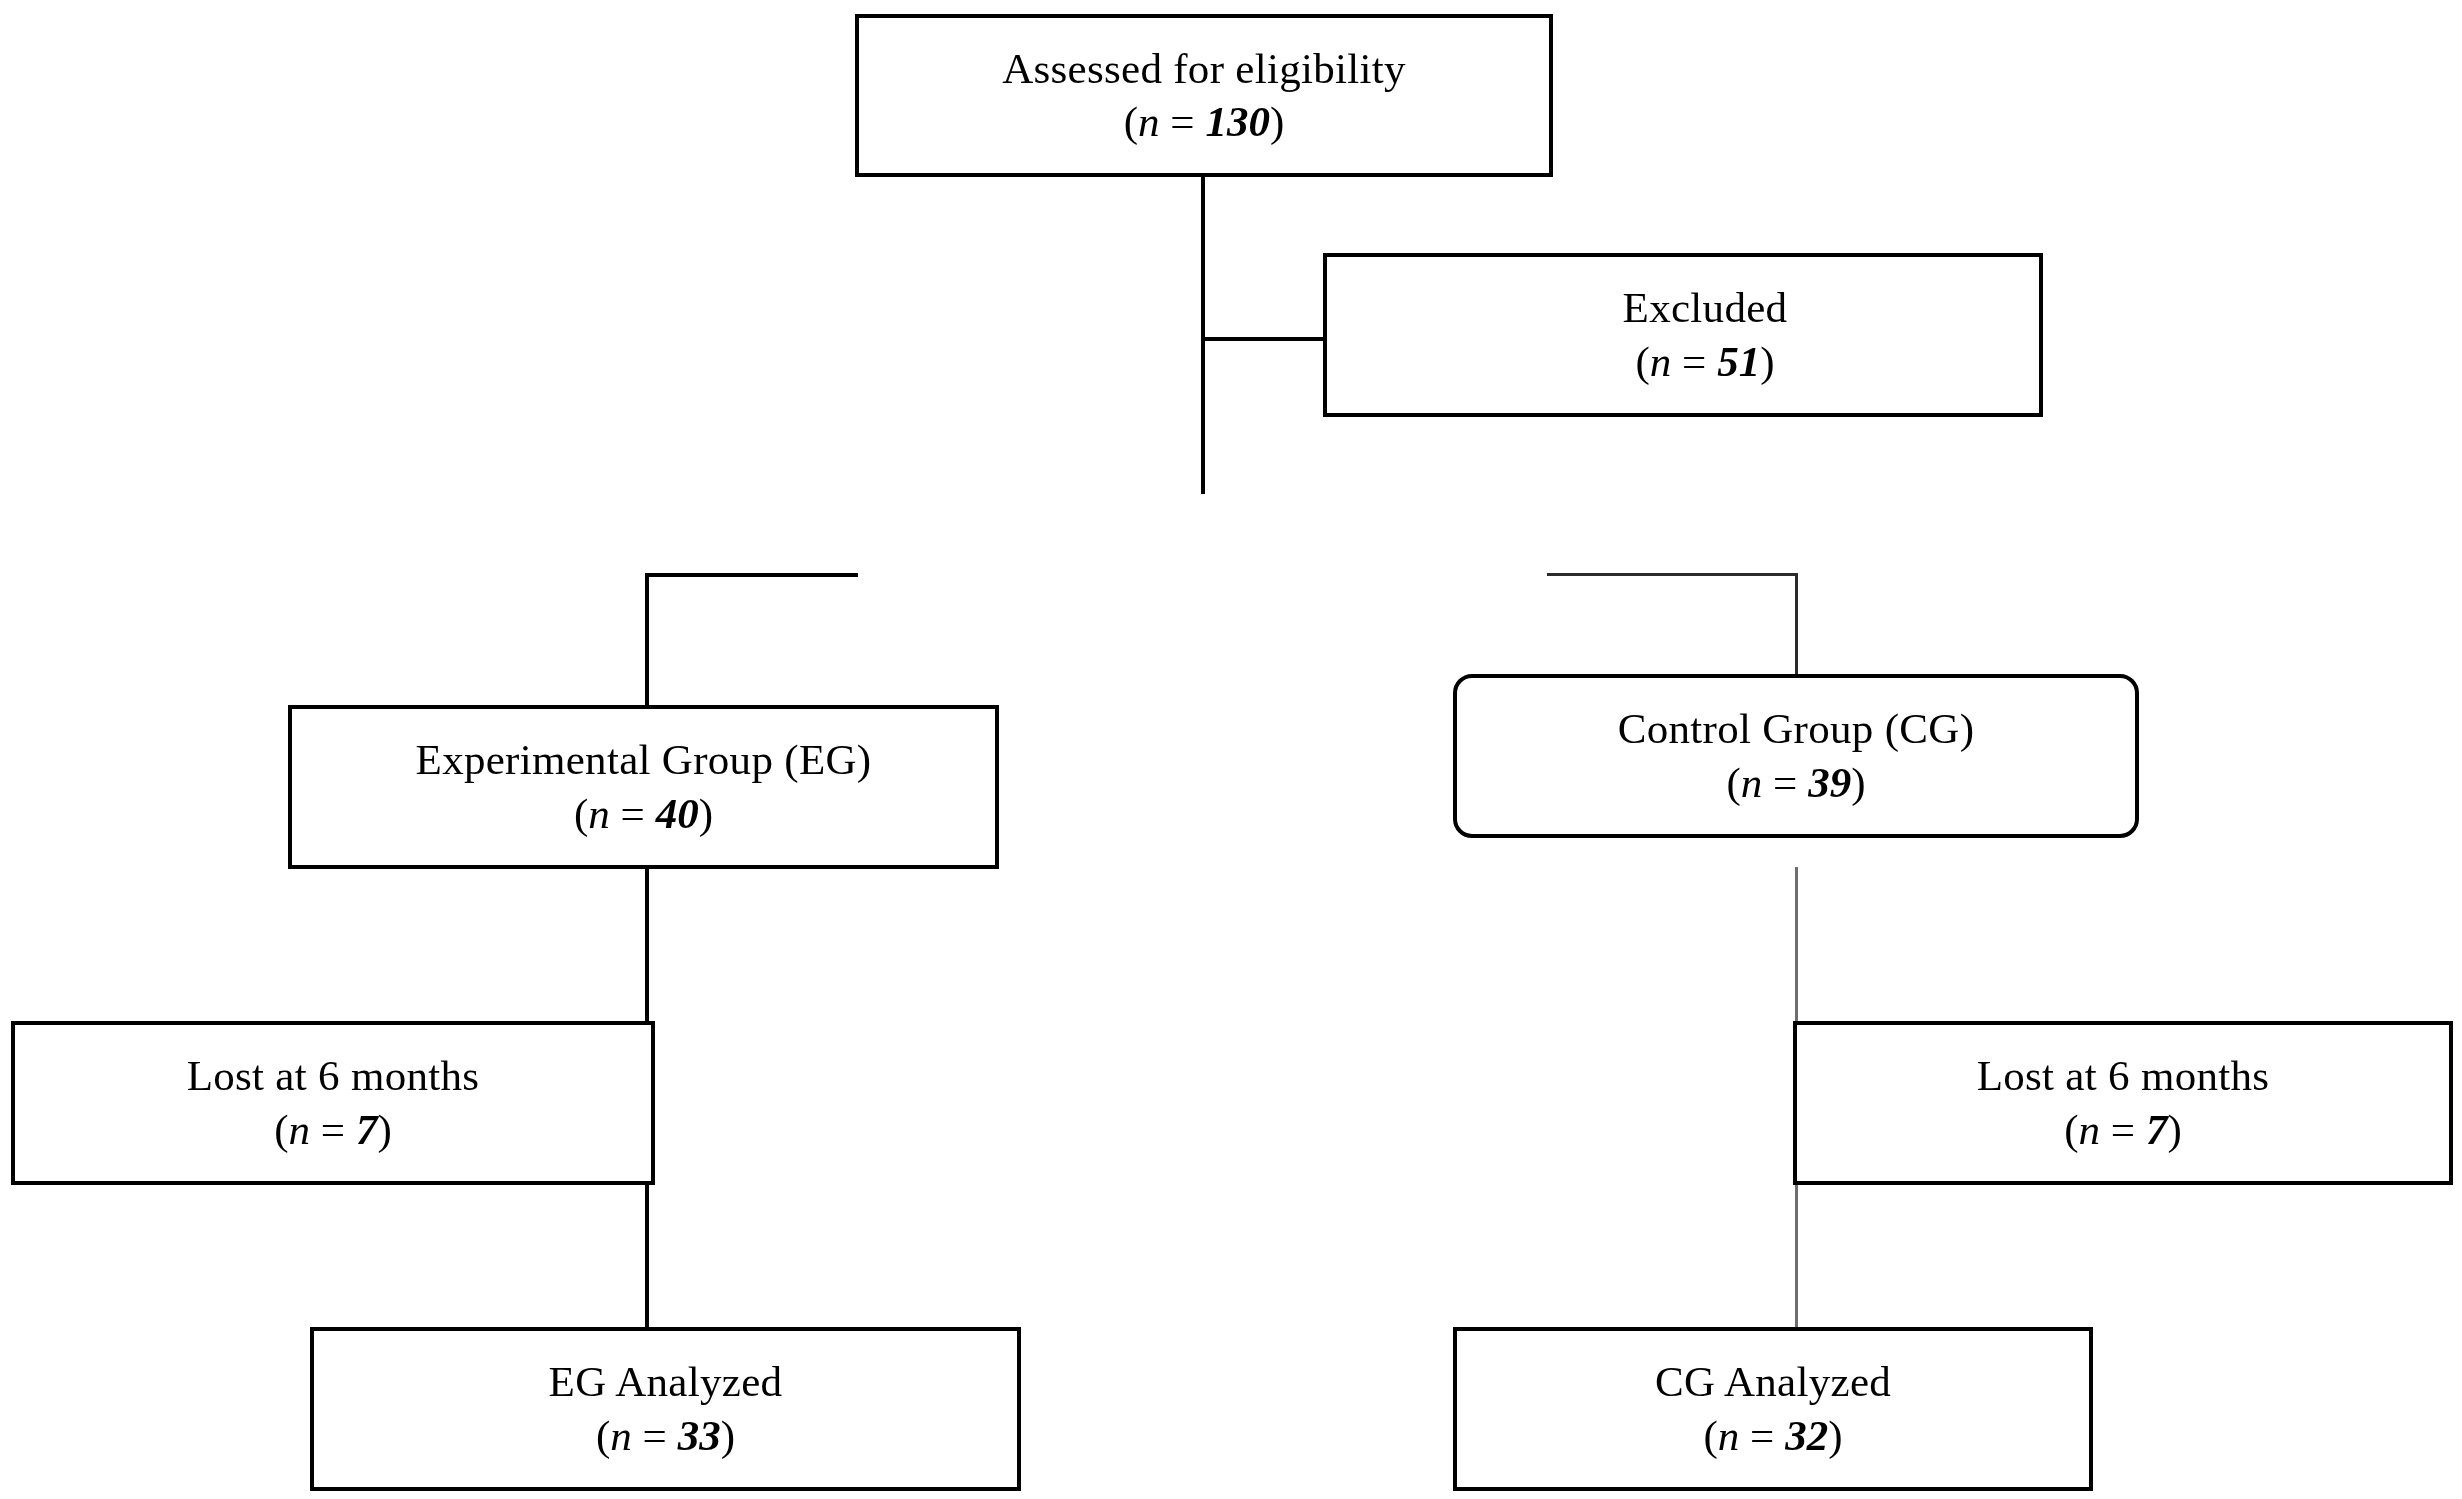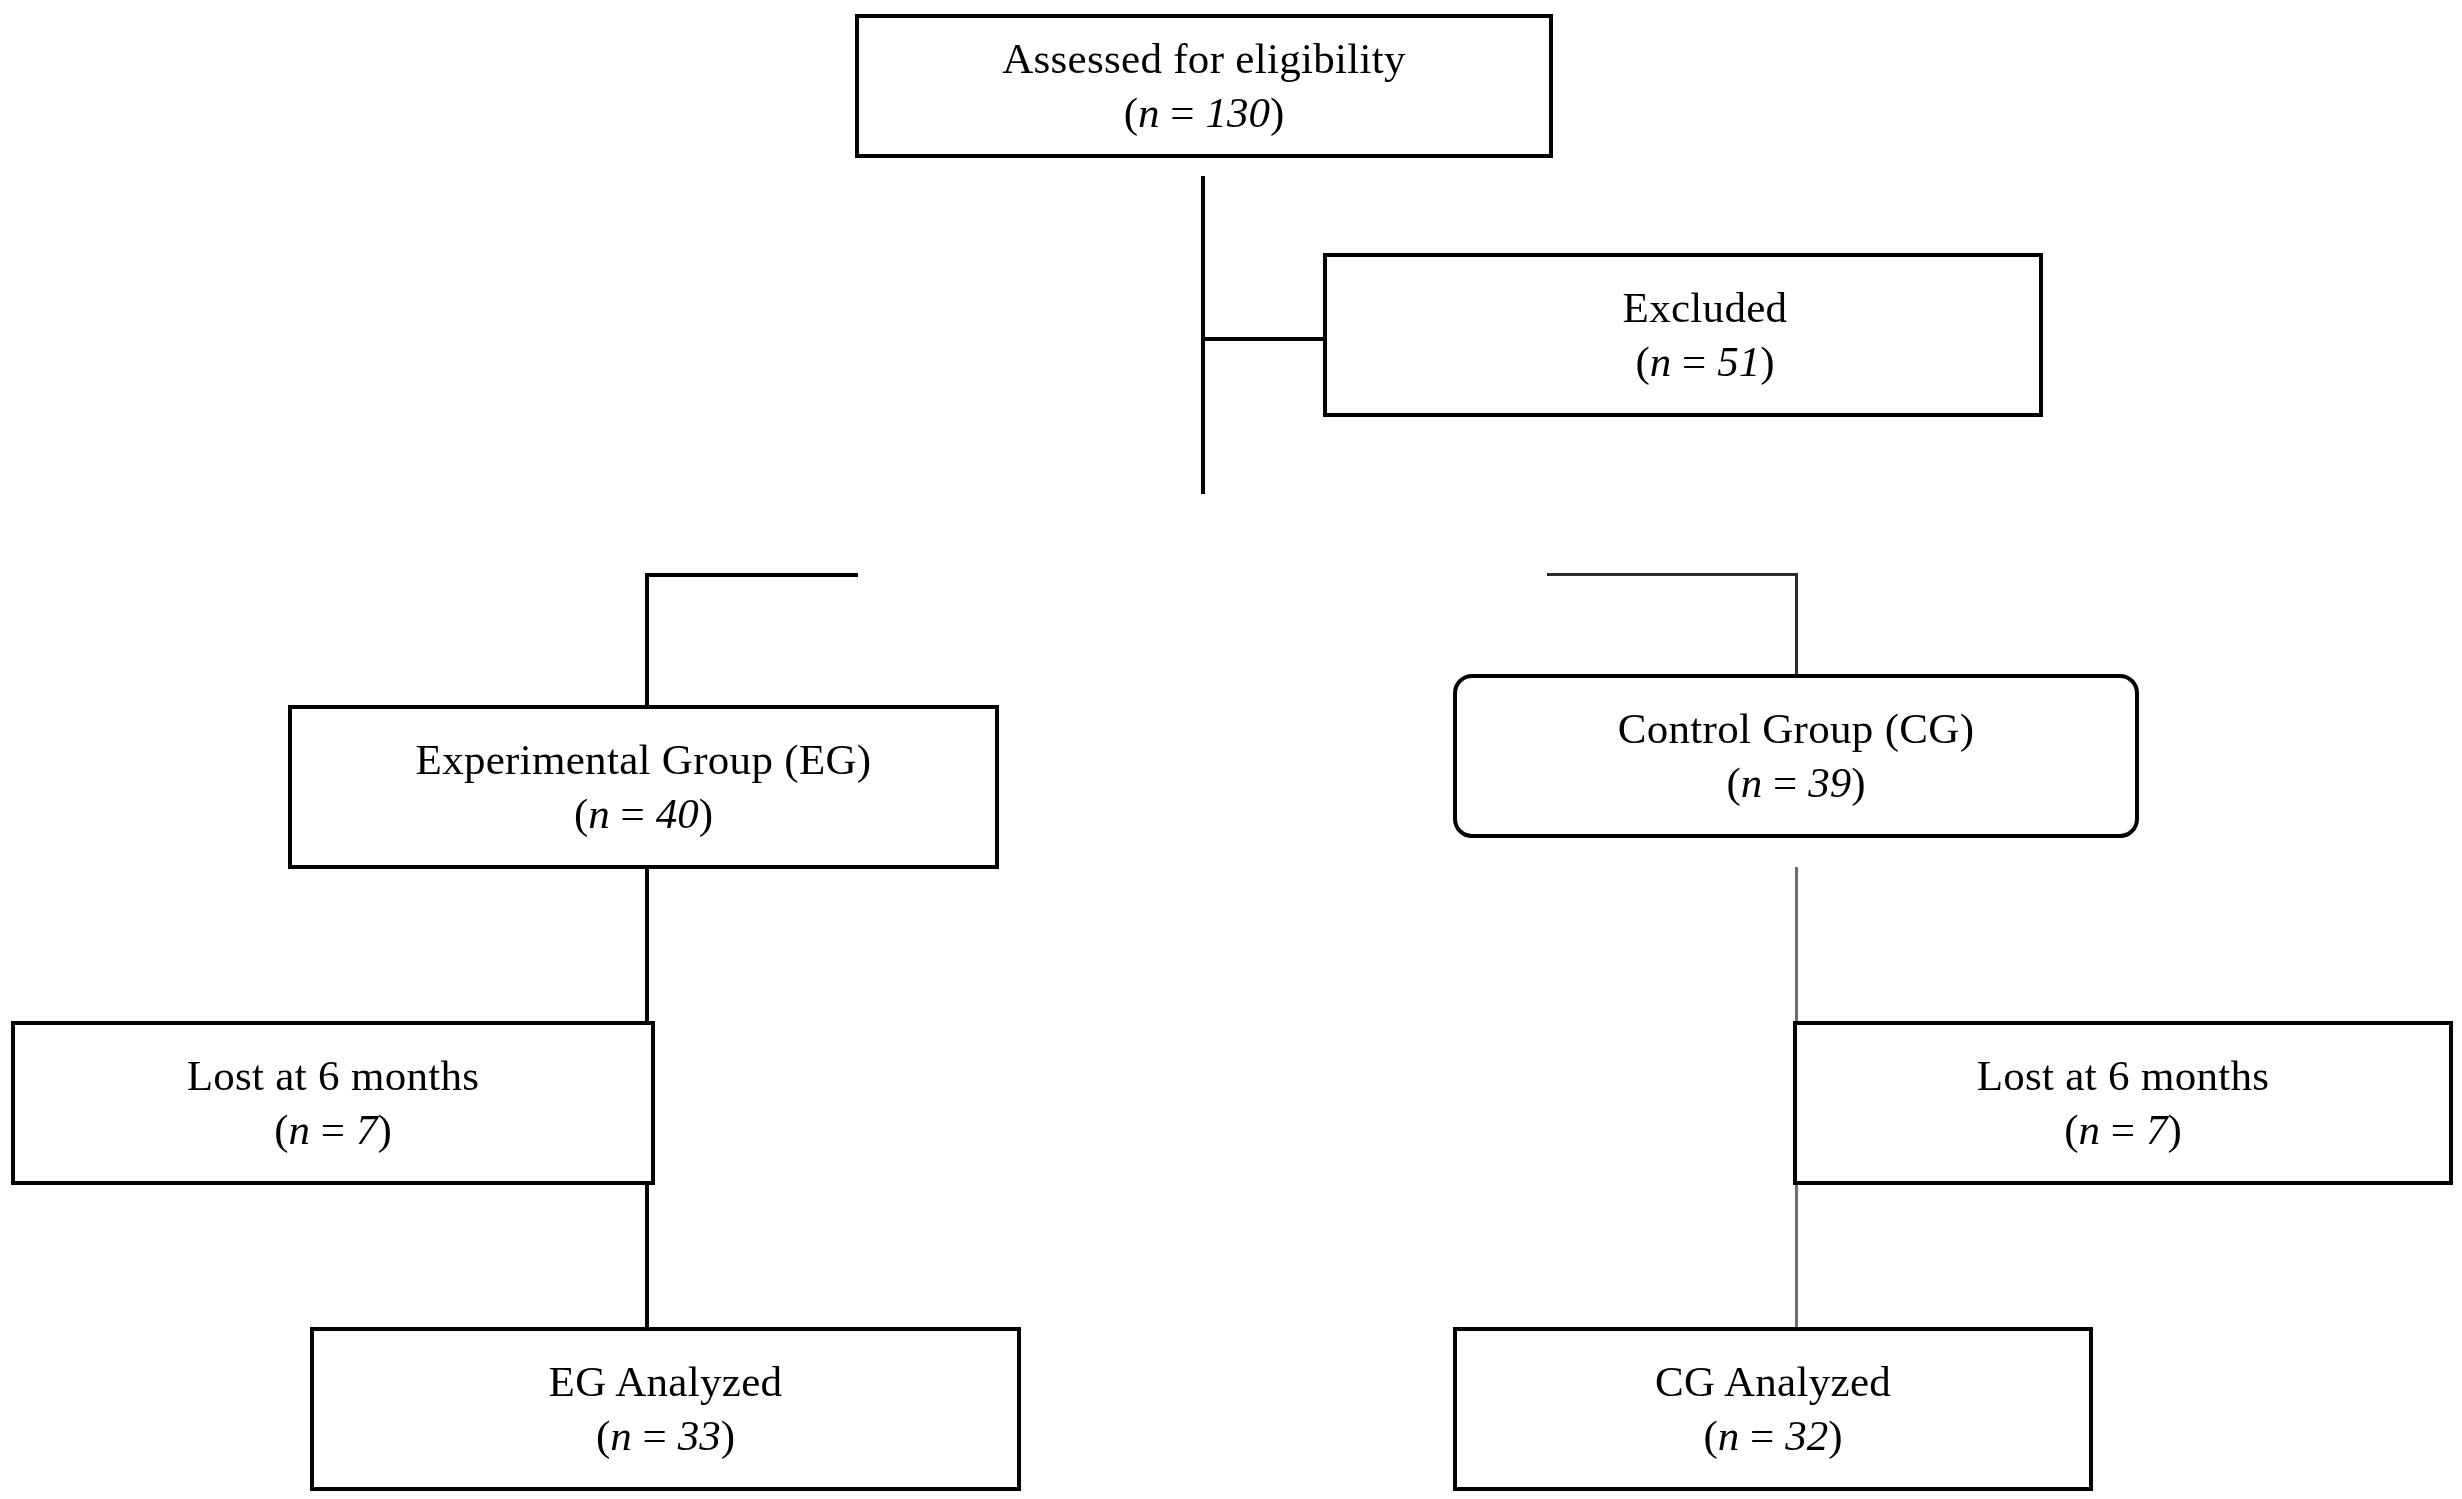--- a/index.html
+++ b/index.html
@@ -38,20 +38,21 @@
     font-size: 43px;
     line-height: 1.12;
     white-space: nowrap;
     margin-top: 5px;
   }
   .count .n {
     font-style: italic;
   }
   .count .num {
     font-style: italic;
+    font-weight: bold;
   }
   .connector {
     position: absolute;
     background: #000000;
     z-index: 1;
   }
   .connector.thin {
     background: #2b2b2b;
   }
   .connector.grey {
@@ -72,21 +73,21 @@
   <div class="connector" style="left:645px; top:573px; width:4.2px; height:134px;"></div>
 
   <div class="connector thin" style="left:1547px; top:573px; width:251px; height:3.3px;"></div>
 
   <div class="connector thin" style="left:1795px; top:573px; width:3.3px; height:134px;"></div>
 
   <div class="connector" style="left:645px; top:867px; width:4.2px; height:461px;"></div>
 
   <div class="connector grey" style="left:1795px; top:867px; width:3.3px; height:461px;"></div>
 
-  <div class="node" style="left:855px; top:14px; width:698px; height:144px;">
+  <div class="node" style="left:855px; top:14px; width:698px; height:163px;">
     <div class="title">Assessed for eligibility</div>
     <div class="count"><span>(</span><span class="n">n</span><span> = </span><span class="num">130</span><span>)</span></div>
   </div>
 
   <div class="node" style="left:1323px; top:253px; width:720px; height:164px;padding-left:44px;">
     <div class="title">Excluded</div>
     <div class="count"><span>(</span><span class="n">n</span><span> = </span><span class="num">51</span><span>)</span></div>
   </div>
 
 

